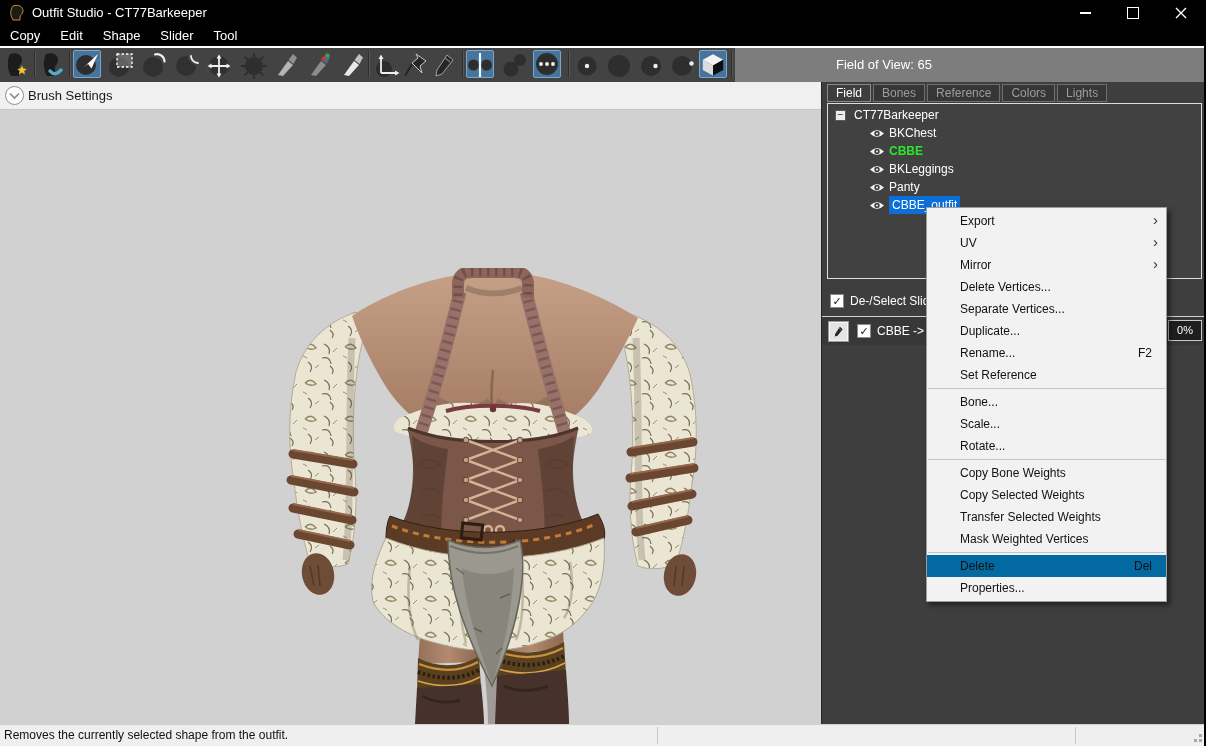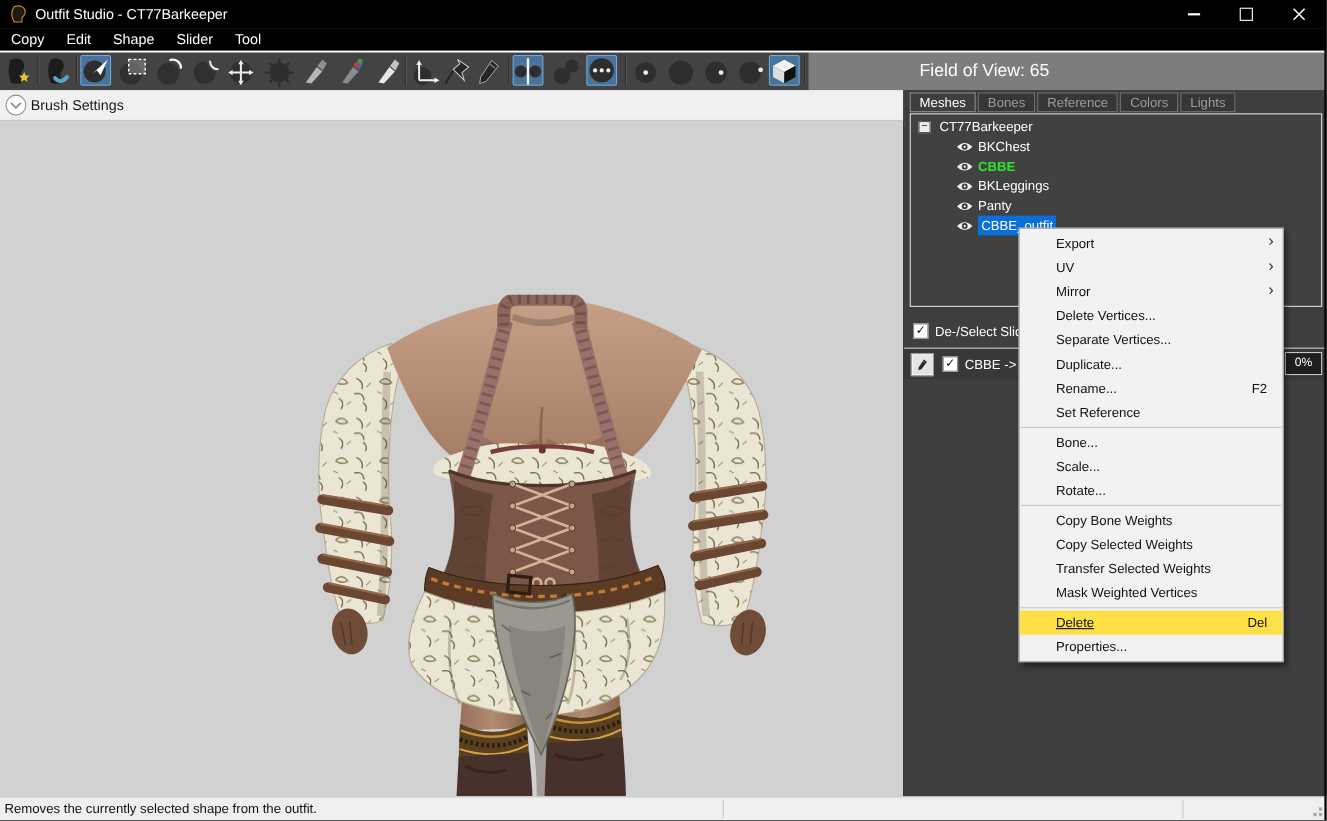--- a/index.html
+++ b/index.html
@@ -26,21 +26,21 @@
   .tool{position:absolute;top:2px;width:28px;height:28px;border:1px solid transparent;
         border-radius:2px;box-sizing:border-box;}
   .tool.active{background:#48749b;border-color:#76a7d2;}
   .tsep{position:absolute;top:3px;width:1px;height:26px;background:#2e2e2e;
         border-right:1px solid #585858;}
   #fov-slider{position:absolute;left:740px;top:57px;width:86px;height:18px;}
   #fov-track{position:absolute;left:0;top:7px;width:86px;height:3px;background:#e2e2e2;}
   #fov-thumb{position:absolute;left:34px;top:0;width:11px;height:17px;background:#2f86c9;
              clip-path:polygon(0 0,100% 0,100% 60%,50% 100%,0 60%);}
   #fov-label{position:absolute;left:836px;top:0;height:34px;line-height:34px;
-             color:#fff;font-size:16px;}
+             color:#fff;font-size:13px;}
   
   #workspace{position:absolute;left:0;top:82px;width:822px;height:642px;background:#d1d1d1;
              border-right:1px solid #262626;box-sizing:border-box;}
   #brush-header{position:absolute;left:0;top:0;width:100%;height:28px;background:#f0f0f0;
                 border-bottom:1px solid #c6c6c6;box-sizing:border-box;}
   #brush-chevron{position:absolute;left:5px;top:4px;width:19px;height:19px;border-radius:50%;
                  border:1px solid #8f8f8f;background:#fdfdfd;box-sizing:border-box;}
   #brush-chevron svg{position:absolute;left:3px;top:5px;}
   #brush-label{position:absolute;left:28px;top:0;height:28px;line-height:28px;
                color:#1a1a1a;font-size:13px;}
@@ -72,21 +72,21 @@
               box-shadow:inset 0 0 0 1px #f6f6f6;box-sizing:border-box;margin-left:6px;
               display:flex;align-items:center;justify-content:center;}
   #weight-box{position:absolute;right:4px;top:3px;width:34px;height:21px;background:#1e1e1e;
               border:1px solid #c8c8c8;box-sizing:border-box;color:#fff;font-size:11px;
               line-height:19px;text-align:center;}
   
   #context-menu{position:absolute;left:926px;top:207px;width:241px;background:#f2f2f2;
                 border:1px solid #9e9e9e;box-shadow:3px 3px 5px rgba(0,0,0,.5);
                 padding:2px 0;z-index:100;box-sizing:border-box;}
   .mi{position:relative;height:22px;line-height:22px;padding-left:33px;font-size:12px;color:#111;}
-  .mi.hl{background:#fde047;text-decoration:underline;}
+  .mi.hl{background:#0369a1;}
   .mi .sc{position:absolute;right:14px;top:0;}
   .mi .arrow{position:absolute;right:8px;top:-1px;font-size:15px;color:#333;}
   .msep{height:1px;background:#c5c5c5;margin:2px 1px;}
   
   #statusbar{position:absolute;left:0;top:724px;width:1206px;height:22px;background:#efefef;
              border-top:1px solid #cfcfcf;box-sizing:border-box;}
   #status-text{position:absolute;left:4px;top:0;height:22px;line-height:21px;color:#111;
                font-size:12px;}
   .sdiv{position:absolute;top:2px;width:1px;height:17px;background:#c8c8c8;}
   #grip{position:absolute;right:4px;bottom:4px;width:3px;height:3px;background:#a8a8a8;
@@ -447,21 +447,21 @@
                  C206 368 188 320 188 272 Z" fill="#9b998f" stroke="#66655c" stroke-width="1.5"></path>
         <path d="M190 278 Q 226 292 258 278" stroke="#74736a" stroke-width="2" fill="none"></path>
         <path d="M232 416 C216 372 206 340 202 300 C216 308 242 308 254 300 C252 344 244 382 232 416 Z" fill="rgba(70,68,58,.22)"></path>
         <path d="M196 300 l8 6 M240 330 l10 -4 M214 360 l8 4 M236 386 l6 -6" stroke="rgba(60,58,50,.5)" stroke-width="1.5"></path>
       </svg>
     </div>
   </div>
 
   <div id="right-panel">
     <div id="tabs">
-      <div class="tab active">Meshes</div>
+      <div class="tab active">Field</div>
       <div class="tab">Bones</div>
       <div class="tab">Reference</div>
       <div class="tab">Colors</div>
       <div class="tab">Lights</div>
     </div>
 
     <div id="tree">
       <div class="trow">
         <span class="minusbox">−</span>
         <span class="troot-label">CT77Barkeeper</span>

